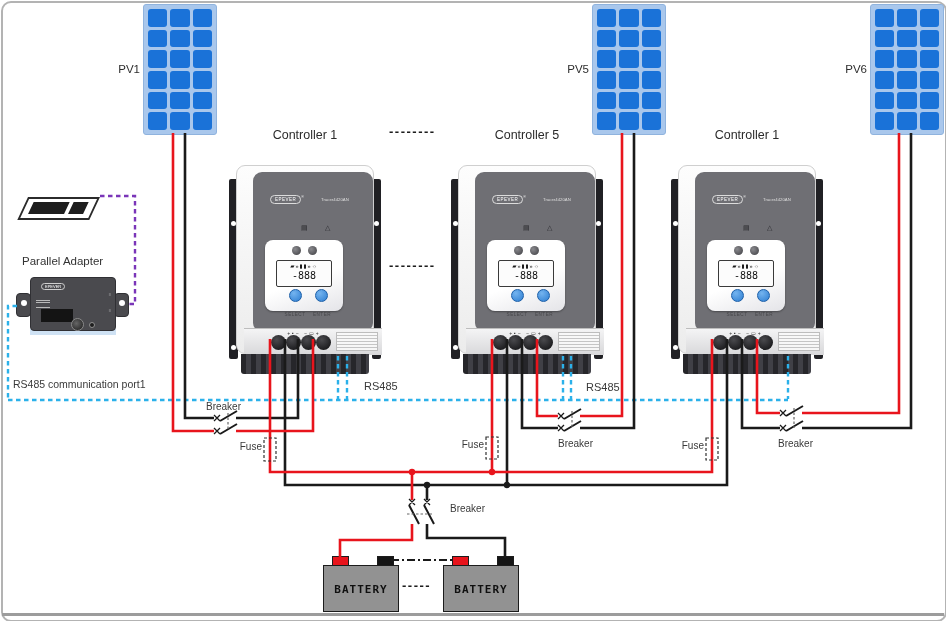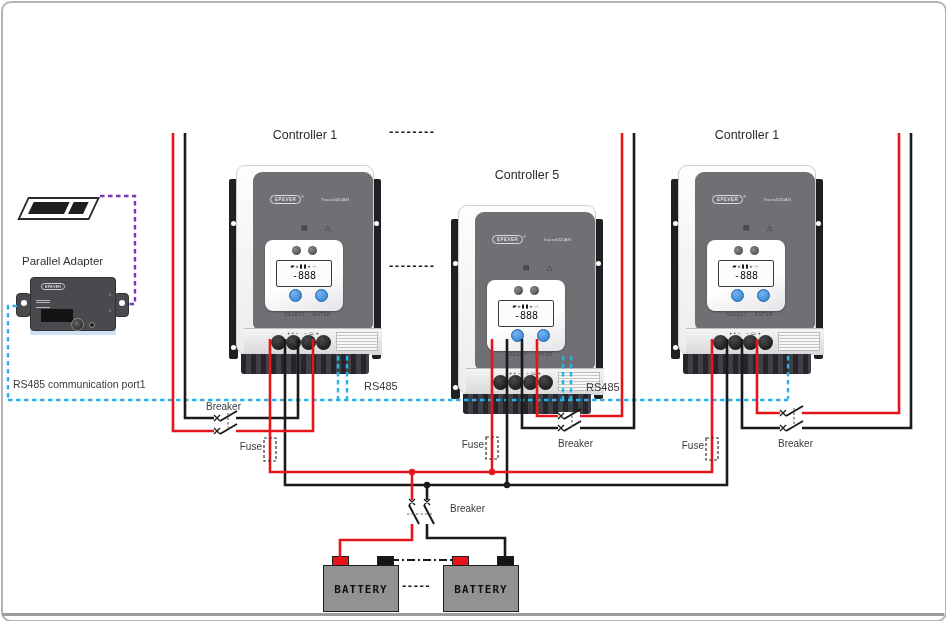--- a/index.html
+++ b/index.html
@@ -209,20 +209,89 @@
   <div class="lbl small-lbl" style="left:778px;top:438px;">Breaker</div>
   <div class="lbl small-lbl" style="left:450px;top:503px;">Breaker</div>
 
   <div class="lbl small-lbl" style="left:237px;top:441px;width:25px;text-align:right;">Fuse</div>
   <div class="lbl small-lbl" style="left:459px;top:439px;width:25px;text-align:right;">Fuse</div>
   <div class="lbl small-lbl" style="left:679px;top:440px;width:25px;text-align:right;">Fuse</div>
 
   <div class="lbl dashes" style="left:389px;top:124px;">--------</div>
   <div class="lbl dashes" style="left:389px;top:258px;">--------</div>
   <div class="lbl dashes" style="left:402px;top:578px;">-----</div>
+<div class="pv" style="left: 143px;">
+    <div class="pv-grid">
+        <div class="pv-cell"></div>
+        <div class="pv-cell"></div>
+        <div class="pv-cell"></div>
+        <div class="pv-cell"></div>
+        <div class="pv-cell"></div>
+        <div class="pv-cell"></div>
+        <div class="pv-cell"></div>
+        <div class="pv-cell"></div>
+        <div class="pv-cell"></div>
+        <div class="pv-cell"></div>
+        <div class="pv-cell"></div>
+        <div class="pv-cell"></div>
+        <div class="pv-cell"></div>
+        <div class="pv-cell"></div>
+        <div class="pv-cell"></div>
+        <div class="pv-cell"></div>
+        <div class="pv-cell"></div>
+        <div class="pv-cell"></div>
+      </div>
+    <div class="pv-label">PV1</div>
+  </div>
+    <div class="pv" style="left: 592px;">
+    <div class="pv-grid">
+        <div class="pv-cell"></div>
+        <div class="pv-cell"></div>
+        <div class="pv-cell"></div>
+        <div class="pv-cell"></div>
+        <div class="pv-cell"></div>
+        <div class="pv-cell"></div>
+        <div class="pv-cell"></div>
+        <div class="pv-cell"></div>
+        <div class="pv-cell"></div>
+        <div class="pv-cell"></div>
+        <div class="pv-cell"></div>
+        <div class="pv-cell"></div>
+        <div class="pv-cell"></div>
+        <div class="pv-cell"></div>
+        <div class="pv-cell"></div>
+        <div class="pv-cell"></div>
+        <div class="pv-cell"></div>
+        <div class="pv-cell"></div>
+      </div>
+    <div class="pv-label">PV5</div>
+  </div>
+    <div class="pv" style="left: 870px;">
+    <div class="pv-grid">
+        <div class="pv-cell"></div>
+        <div class="pv-cell"></div>
+        <div class="pv-cell"></div>
+        <div class="pv-cell"></div>
+        <div class="pv-cell"></div>
+        <div class="pv-cell"></div>
+        <div class="pv-cell"></div>
+        <div class="pv-cell"></div>
+        <div class="pv-cell"></div>
+        <div class="pv-cell"></div>
+        <div class="pv-cell"></div>
+        <div class="pv-cell"></div>
+        <div class="pv-cell"></div>
+        <div class="pv-cell"></div>
+        <div class="pv-cell"></div>
+        <div class="pv-cell"></div>
+        <div class="pv-cell"></div>
+        <div class="pv-cell"></div>
+      </div>
+    <div class="pv-label">PV6</div>
+  </div>
     <div class="ctrl" style="left: 229px;">
     <div class="ctrl-title">Controller 1</div>
     <div class="bracket" style="left:0;">
       <div class="hole" style="top:42px;"></div>
       <div class="hole" style="top:166px;"></div>
     </div>
     <div class="bracket" style="left:143px;">
       <div class="hole" style="top:42px;"></div>
       <div class="hole" style="top:166px;"></div>
     </div>
@@ -248,21 +317,21 @@
         <div class="marks">+▪−  −▭+</div>
         <div class="term" style="left:26.5px;"></div>
         <div class="term" style="left:41.5px;"></div>
         <div class="term" style="left:56.5px;"></div>
         <div class="term" style="left:71.5px;"></div>
         <div class="cert"></div>
       </div>
     </div>
     <div class="heatsink"></div>
   </div>
-    <div class="ctrl" style="left: 451px; margin-top: 40px;">
+    <div class="ctrl" style="left: 451px;">
     <div class="ctrl-title">Controller 5</div>
     <div class="bracket" style="left:0;">
       <div class="hole" style="top:42px;"></div>
       <div class="hole" style="top:166px;"></div>
     </div>
     <div class="bracket" style="left:143px;">
       <div class="hole" style="top:42px;"></div>
       <div class="hole" style="top:166px;"></div>
     </div>
     <div class="ctrl-body">

